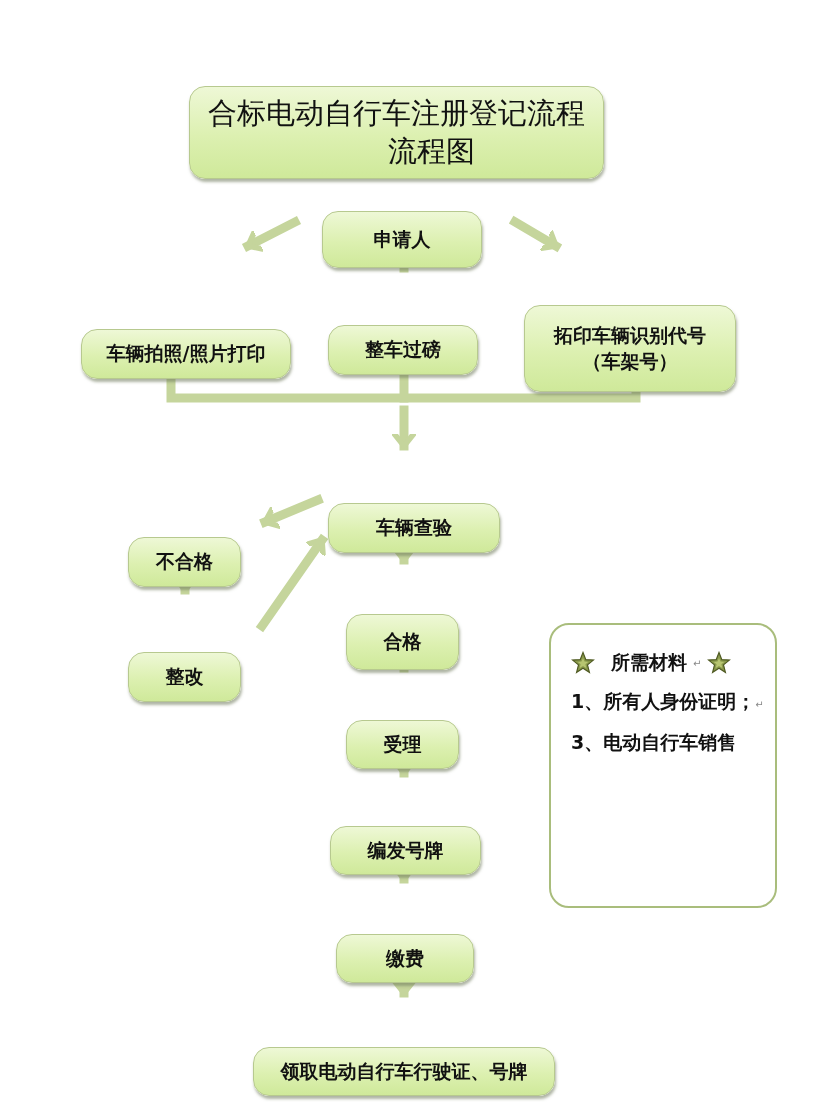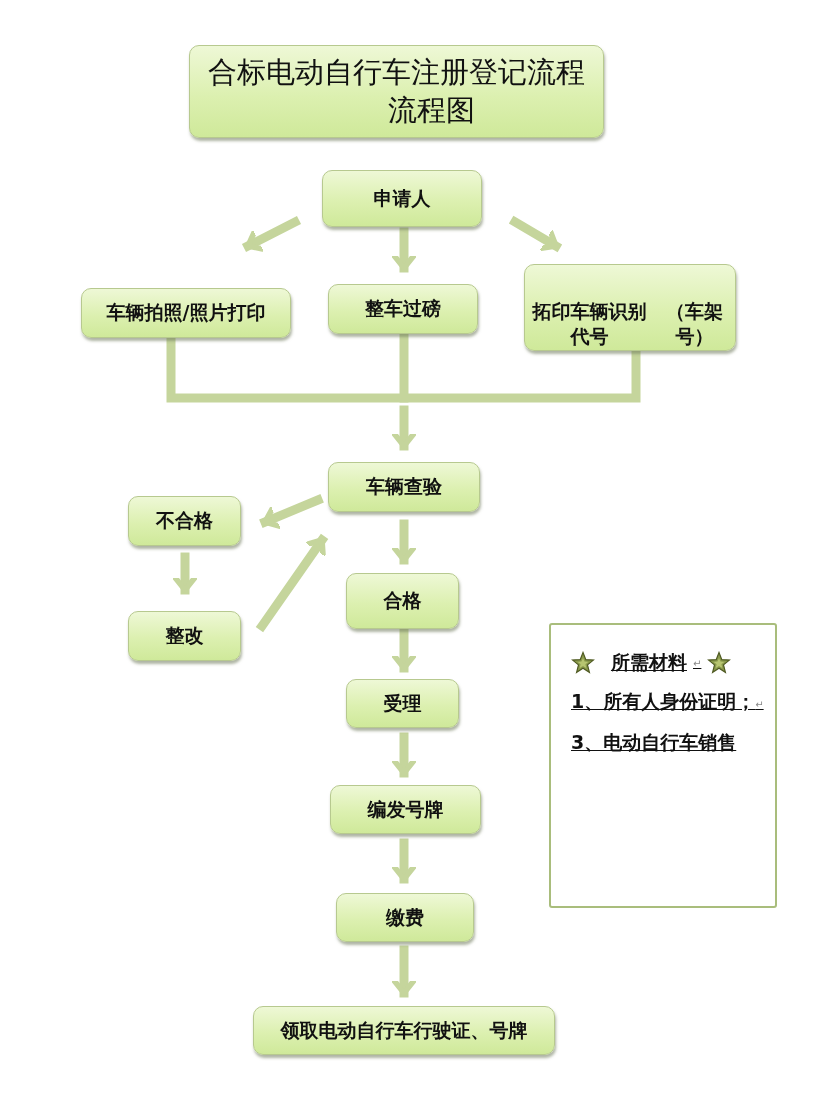--- a/index.html
+++ b/index.html
@@ -1,34 +1,34 @@
 <!DOCTYPE html>
 <html><head>
 <meta charset="utf-8">
 <style>
   html, body { margin: 0; padding: 0; background: #ffffff; }
   body { width: 834px; height: 1103px; position: relative; overflow: hidden;
          font-family: "DejaVu Sans", sans-serif; }
   .box {
     position: absolute; box-sizing: border-box;
-    border: 1.5px solid #b7c98f; border-radius: 10px;
+    border: 1.5px solid #b7c98f; border-radius: 16px;
     background: linear-gradient(to bottom, #eef8d6 0%, #dcf0b0 55%, #cfe99a 100%);
     box-shadow: 1px 3px 3px rgba(110,120,90,0.55);
     display: flex; align-items: center; justify-content: center; text-align: center;
-    color: #111; font-weight: bold; font-size: 19px; line-height: 1.35;
+    color: #111; font-weight: bold; font-size: 19px; line-height: 1.35; margin-top: 41px;
   }
   .title-box { font-weight: normal; font-size: 29px; line-height: 1.3; flex-direction: column; }
   .title-box .sub { padding-left: 70px; }
-  .two-line { flex-direction: row; align-items: flex-end; }
+  .two-line { flex-direction: column; }
   svg.arrows { position: absolute; left: 0; top: 0; }
   .materials {
     position: absolute; left: 549px; top: 623px; width: 228px; height: 285px;
-    box-sizing: border-box; border: 2.5px solid #a9bd7c; border-radius: 3px;
+    box-sizing: border-box; border: 2.5px solid #a9bd7c; border-radius: 20px;
     background: #fff; padding: 20px 10px 0 20px; color: #111;
-    font-weight: bold; font-size: 19px; text-decoration: underline;
+    font-weight: bold; font-size: 19px;
   }
   .materials .mline { height: 41px; line-height: 41px; white-space: nowrap; }
   .materials .mhead { display: flex; align-items: center; gap: 6px; height: 36px; }
   .star { width: 24px; height: 24px; }
   .pmark { font-size: 10px; color: #888; font-weight: normal; }
 </style>
 </head>
 <body>
 
 <svg class="arrows" width="834" height="1103">
@@ -74,21 +74,21 @@
 
 <div class="box" style="left:328px; top:284px; width:150px; height:50px;">
   <span>整车过磅</span>
 </div>
 
 <div class="box two-line" style="left:524px; top:264px; width:212px; height:87px;">
   <span>拓印车辆识别代号</span>
   <span>（车架号）</span>
 </div>
 
-<div class="box" style="left:328px; top:462px; width:152px; height:50px;">
+<div class="box" style="left:328px; top:462px; width:172px; height:50px;">
   <span>车辆查验</span>
 </div>
 
 <div class="box" style="left:128px; top:496px; width:113px; height:50px;text-align:right;">
   <span>不合格</span>
 </div>
 
 <div class="box" style="left:128px; top:611px; width:113px; height:50px;">
   <span>整改</span>
 </div>

